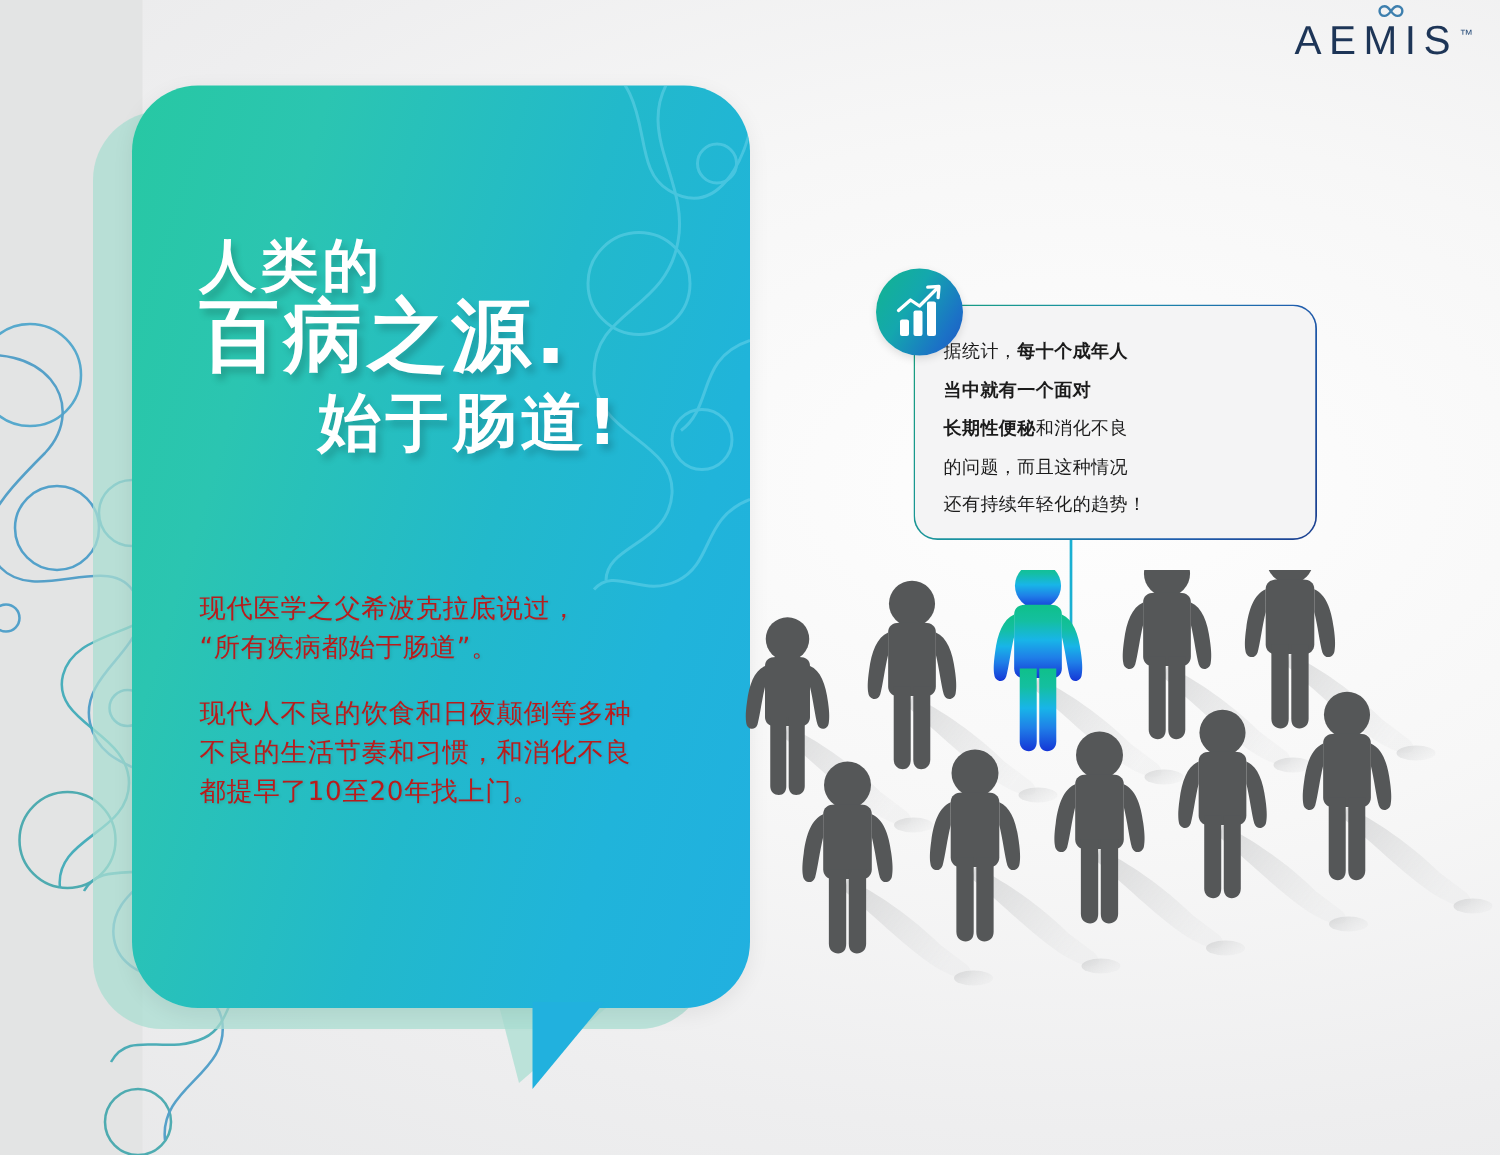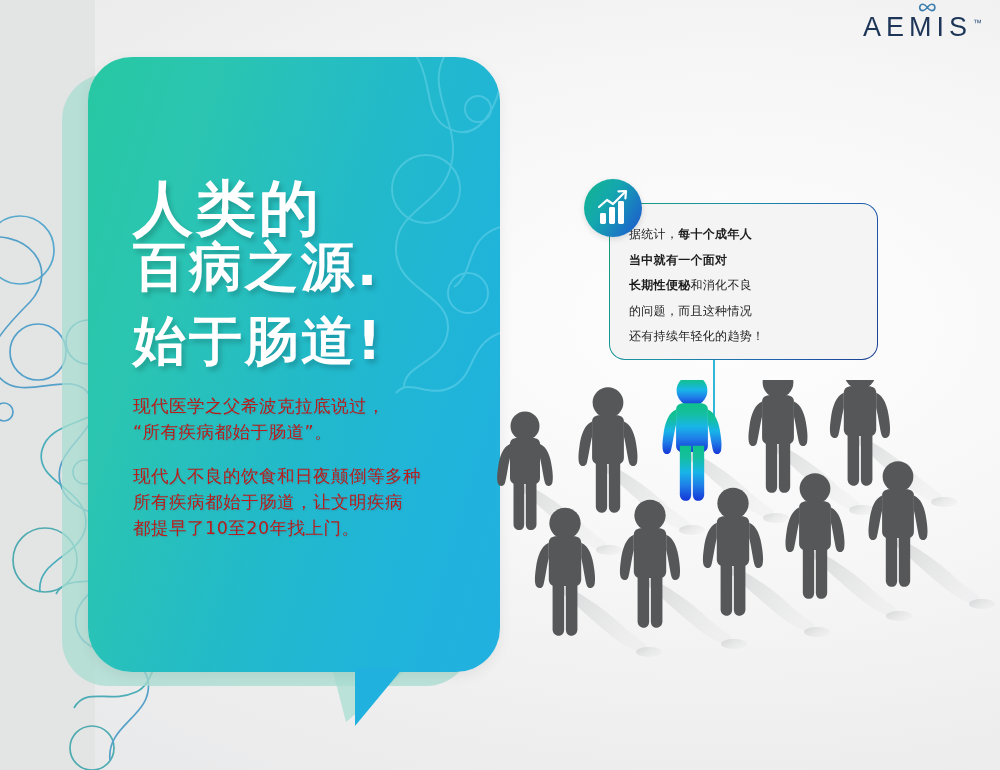--- a/index.html
+++ b/index.html
@@ -73,23 +73,23 @@
 
   
   .headline{
     position:absolute;left:133px;top:158px;width:360px;
     color:#ffffff;
     font-family:"DejaVu Sans","Liberation Sans",sans-serif;
     font-weight:700;
     letter-spacing:3px;
     text-shadow:3px 4px 5px rgba(0,0,0,.18);
   }
-  .hl-1{font-size:60px;line-height:1.02;margin-top:20px;}
+  .hl-1{font-size:38px;line-height:1.02;}
   .hl-2{font-size:53px;line-height:1.06;}
-  .hl-3{font-size:53px;line-height:1.06;margin-top:18px;}
+  .hl-3{font-size:42px;line-height:1.06;margin-top:7px;text-align:center;}
 
   
   .para{
     position:absolute;left:133px;color:#b91c1c;
     font-family:"DejaVu Sans","Liberation Sans",sans-serif;
     font-size:17.5px;line-height:26px;letter-spacing:.5px;
     text-shadow:1px 1px 2px rgba(0,0,0,.10);
     width:370px;
   }
   .para-1{top:393px;}
@@ -186,21 +186,21 @@
 
   <div class="headline">
     <div class="hl-1">人类的</div>
     <div class="hl-2">百病之源.</div>
     <div class="hl-3">始于肠道!</div>
   </div>
 
   <div class="para para-1 nowrap">现代医学之父希波克拉底说过，
 “所有疾病都始于肠道”。</div>
   <div class="para para-2 nowrap">现代人不良的饮食和日夜颠倒等多种
-所有疾病都始于肠道，让文明疾病
+不良的生活节奏和习惯，和消化不良
 都提早了10至20年找上门。</div>
 
   <svg class="callout-leader" viewBox="0 0 140 110">
     <path d="M118 2 L118 68" fill="none" stroke="#1ab0d2" stroke-width="1.8"></path>
   </svg>
 
   <div class="callout"></div>
   <div class="callout-text"><span style="white-space: pre-wrap;">据统计，</span><span class="b" style="white-space: pre-wrap;">每十个成年人
 当中就有一个面对
 长期性便秘</span><span style="white-space: pre-wrap;">和消化不良

